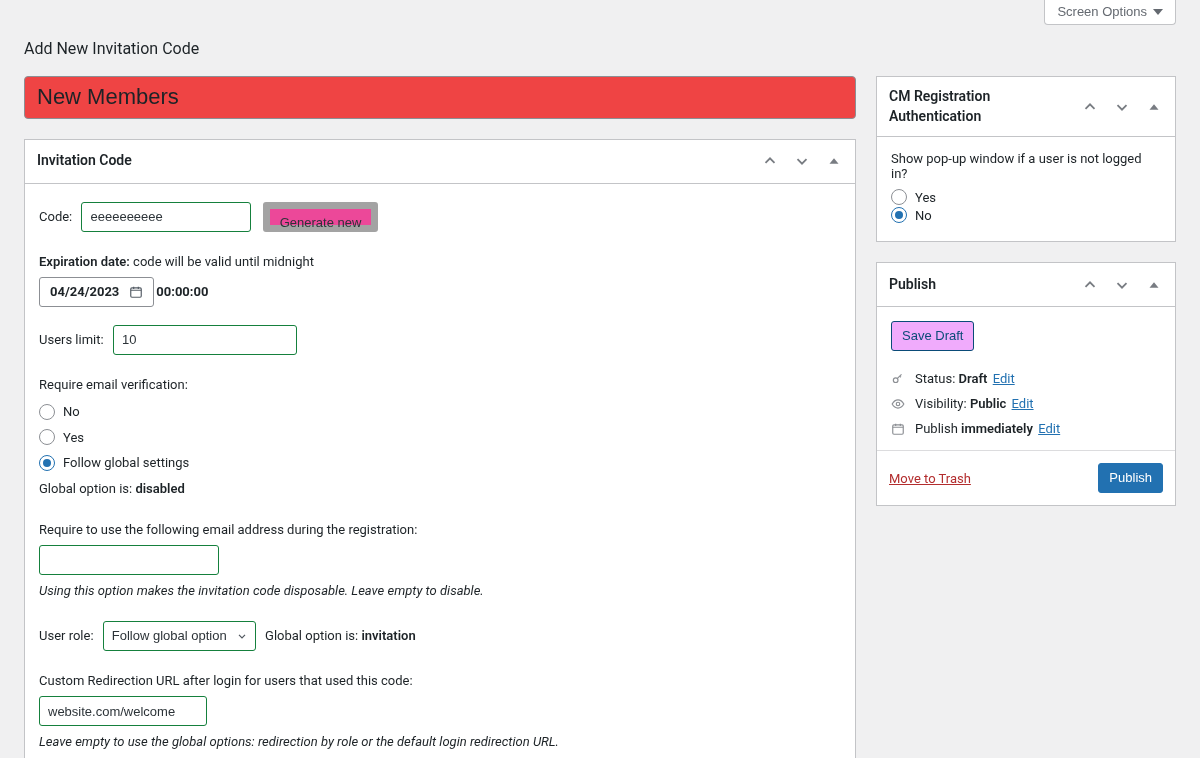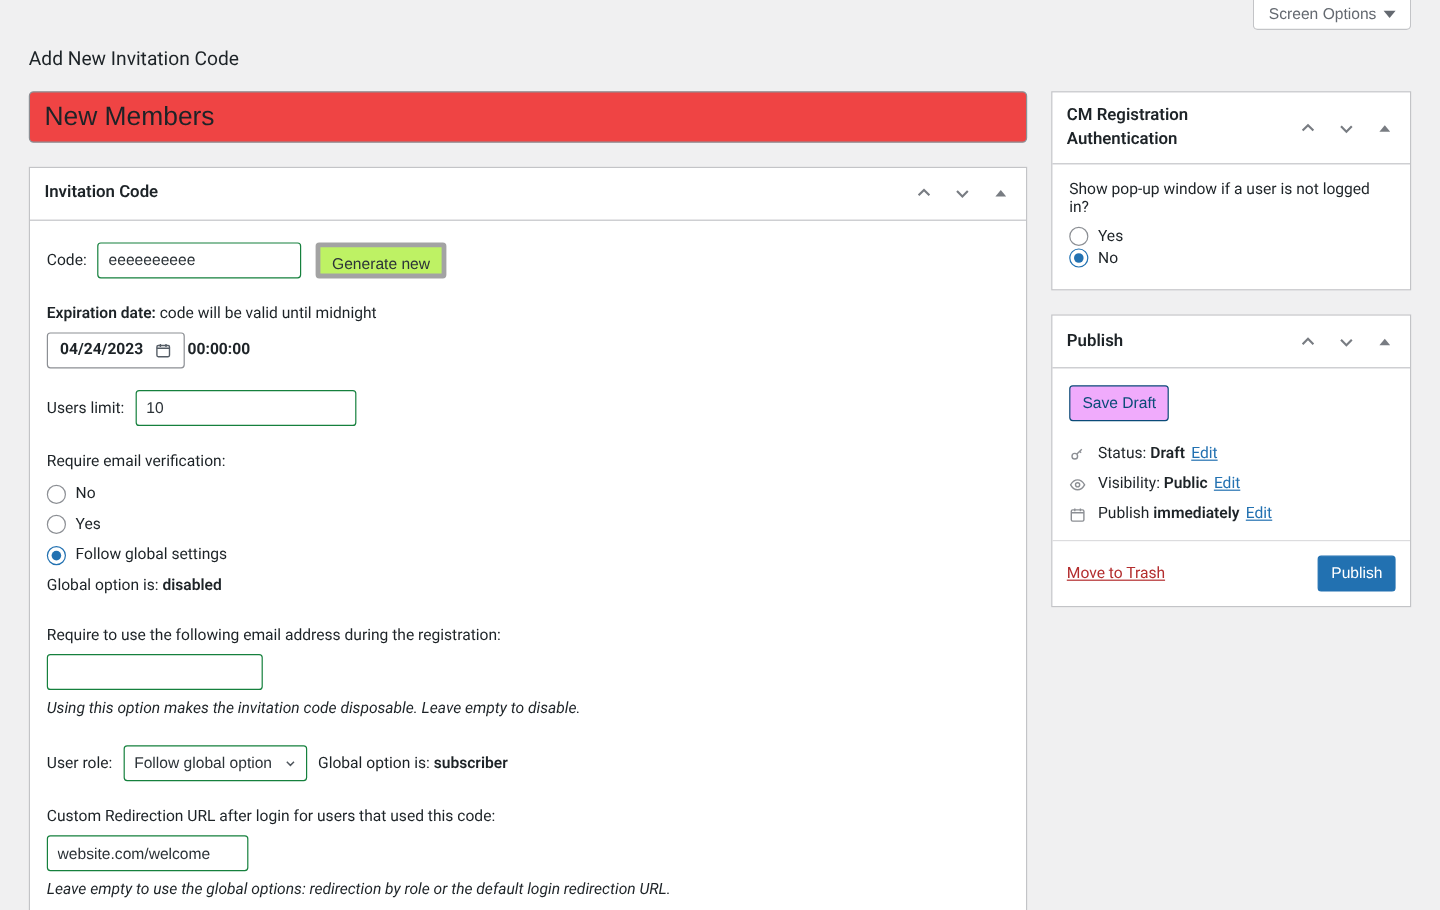--- a/index.html
+++ b/index.html
@@ -93,23 +93,23 @@
     line-height: 1.5;
     height: 30px;
   }
   .w-code { width: 170px; }
   .w-users { width: 184px; }
   .w-email { width: 180px; }
   .w-redirect { width: 168px; }
 
   .btn {
     display: inline-block;
-    border: 4px solid #a3a3a3;
+    border: 7px solid #a3a3a3;
     border-radius: 3px;
-    background: #bef264;
+    background: #ec4899;
     color: #2c3338;
     padding: 0 10px;
     height: 30px;
     line-height: 28px;
     font-size: 13px;
     cursor: pointer;
     vertical-align: top;
   }
 
   .btn-secondary {
@@ -269,21 +269,21 @@
             <span class="inline-label">User role:</span>
             <span class="select-wrap">
               <select class="text-in">
                 <option>Follow global option</option>
               </select>
               <svg class="chev" width="12" height="12" viewBox="0 0 20 20">
                   <path fill="none" stroke="currentColor" stroke-width="2" d="M5 8l5 5 5-5"></path>
                 </svg>
             </span>
             <span style="margin-left:6px;">
-              <span>Global option is: </span><span class="bold">subscriber</span>
+              <span>Global option is: </span><span class="bold">invitation</span>
             </span>
           </div>
 
           <div class="field-row">
             <div>Custom Redirection URL after login for users that used this code:</div>
             <input type="text" class="text-in w-redirect" style="margin-top: 4px;" value="website.com/welcome">
             <div class="italic help">Leave empty to use the global options: redirection by role or the default login redirection URL.</div>
           </div>
         </div>
       </div>

